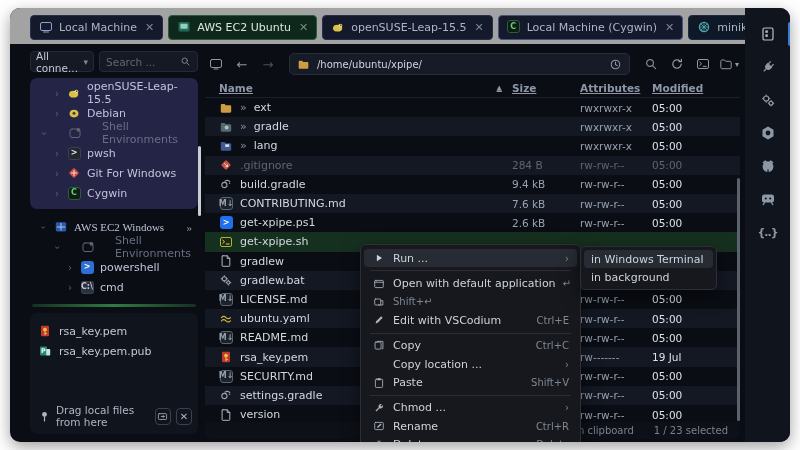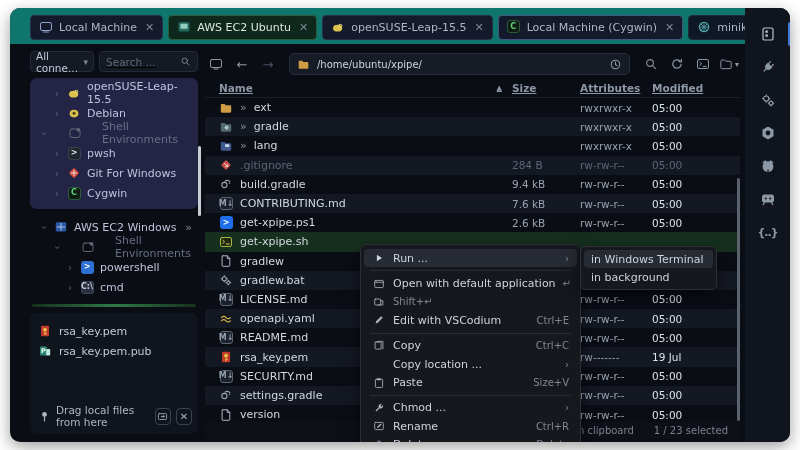--- a/index.html
+++ b/index.html
@@ -8,37 +8,37 @@
 
   
   .rail { position:absolute; right:0; top:0; bottom:0; width:45px; background:#10141d; display:flex; flex-direction:column; align-items:center; padding-top:16px; gap:13px; }
   .rail-item { position:relative; width:26px; height:20px; display:flex; align-items:center; justify-content:center; color:#8d98a5; cursor:pointer; }
   .rail-item svg { width:16px; height:16px; }
   .rail-indicator { position:absolute; right:-10px; top:-2px; width:3px; height:24px; background:#3e7bd4; border-radius:2px 0 0 2px; }
 
   .content { position:absolute; left:0; top:0; right:45px; bottom:0; display:flex; flex-direction:column; }
 
   
-  .tabbar { height:36px; background:#0f766e; display:flex; align-items:center; gap:5px; padding:6px 0 4px 20px; flex:none; }
+  .tabbar { height:36px; background:#a3a3a3; display:flex; align-items:center; gap:5px; padding:6px 0 4px 20px; flex:none; }
   .tab { height:25px; display:flex; align-items:center; gap:6px; padding:0 8px; border-radius:4px; font-size:11px; color:#aeb6c4; border:1px solid #27304b; background:#141a2c; cursor:pointer; white-space:nowrap; }
   .tab.v-green { background:#0e291c; border-color:#2a5c3c; color:#dde6df; }
   .tab.v-focus { border-color:#445380; }
   .tab.v-teal  { background:#0f1826; border-color:#1f2a40; }
   .tab .ticon { width:14px; height:14px; display:inline-flex; }
   .tab .ticon svg { width:14px; height:14px; }
   .tab .close { color:#7e8792; font-size:11px; margin-left:2px; cursor:pointer; }
 
   .main { flex:1; display:flex; min-height:0; }
 
   
   .sidebar { width:168px; margin-left:20px; flex:none; display:flex; flex-direction:column; position:relative; font-size:11px; }
   .sidebar-top { display:flex; gap:5px; margin-top:7px; height:21px; flex:none; }
   .filter-dd { flex:none; width:64px; background:#141924; border:1px solid #232a38; border-radius:4px; color:#c3cad6; display:flex; align-items:center; padding:0 5px; gap:4px; cursor:pointer; font-size:10.5px; }
   .filter-dd .caret { color:#7e8792; font-size:9px; margin-left:auto; }
-  .search-box { flex:1; background:#141924; border:1px solid #232a38; border-radius:4px; display:flex; align-items:center; padding:0 6px;text-decoration:underline; }
+  .search-box { flex:1; background:#141924; border:1px solid #232a38; border-radius:4px; display:flex; align-items:center; padding:0 6px; }
   .search-box input { flex:1; background:transparent; border:none; outline:none; color:#c3cad6; font-size:10.5px; width:60px; font-family:inherit; }
   .search-box input::placeholder { color:#5f6773; }
   .search-box svg { width:11px; height:11px; flex:none; }
 
   .tree-purple { margin-top:6px; background:#242447; border-radius:7px; padding:5px 0 6px 0; flex:none; }
   .tree-item { height:20px; display:flex; align-items:center; gap:6px; color:#bfc4da; cursor:pointer; padding-right:6px; }
   .tree-item.dim { color:#666e84;gap:20px; }
   .tree-item .chev { color:#5d6478; font-size:10px; width:8px; text-align:center; flex:none; }
   .tree-item .chev.open { display:inline-block; transform:rotate(90deg); }
   .tree-item .ic { width:14px; height:14px; flex:none; display:inline-flex; align-items:center; justify-content:center; }
@@ -225,21 +225,21 @@
             </div>
             <div class="tree-item" style="padding-left: 23px;">
               <span class="chev ">›</span>
               <span class="ic">
                 <span class="badge" style="background:#0f1d14;color:#5fd07a;border:1px solid #2c5c3a;">C</span>
               </span>
               <span>Cygwin</span>
             </div>
           </div>
         <div id="tree2" style="margin-top:8px;">
-            <div class="tree-item" style="padding-left: 10px;">
+            <div class="tree-item" style="padding-left: 10px; font-family: Liberation Serif, serif;">
               <span class="chev open">›</span>
               <span class="ic">
                 <svg viewBox="0 0 14 14" fill="none" stroke-linecap="round" stroke-linejoin="round">
                   <rect x="1.8" y="2.2" width="10.4" height="9.2" rx="1.4" fill="#2b59a8"></rect>
                   <path d="M7 3.4v6.8M3.2 7h7.6" stroke="#a9c4ec" stroke-width="1"></path>
                 </svg>
               </span>
               <span>AWS EC2 Windows</span>
               <span class="expand-all">»</span>
             </div>
@@ -522,21 +522,21 @@
               <div class="fmod">05:00</div>
             </div>
             <div class="frow">
               <div class="fname">
                 <span class="ic">
                   <svg viewBox="0 0 14 14" fill="none" stroke-linecap="round" stroke-linejoin="round">
                     <path d="M2.5 5.6c1.5-1.5 3-1.5 4.5 0s3 1.5 4.5 0" stroke="#d4b43c" stroke-width="1.2"></path>
                     <path d="M2.5 8.8c1.5-1.5 3-1.5 4.5 0s3 1.5 4.5 0" stroke="#d4b43c" stroke-width="1.2"></path>
                   </svg>
                 </span>
-                <span class="flabel">openapi.yaml</span>
+                <span class="flabel">ubuntu.yaml</span>
               </div>
               <div class="fsize"></div>
               <div class="fattr">rw-rw-r--</div>
               <div class="fmod">05:00</div>
             </div>
             <div class="frow">
               <div class="fname">
                 <span class="ic">
                   <span class="badge" style="background:#1c212b;color:#93a0ae;border:1px solid #5b6574;">M↓</span>
                 </span>
@@ -719,21 +719,21 @@
         <span class="sc">›</span>
       </div>
       <div class="ctx-item">
         <span class="mic">
           <svg viewBox="0 0 14 14" fill="none" stroke-linecap="round" stroke-linejoin="round">
             <rect x="2.8" y="2.6" width="8.4" height="9.6" rx="1" stroke="currentColor"></rect>
             <rect x="5" y="1.4" width="4" height="2.4" rx="0.6" fill="currentColor" stroke="none"></rect>
           </svg>
         </span>
         <span class="lbl">Paste</span>
-        <span class="sc">Size+V</span>
+        <span class="sc">Shift+V</span>
       </div>
       <div class="ctx-sep"></div>
       <div class="ctx-item">
         <span class="mic">
           <svg viewBox="0 0 14 14" fill="none" stroke-linecap="round" stroke-linejoin="round">
             <path d="M11.5 3.6a2.9 2.9 0 0 1-3.8 3.8L4 11.1 2.9 10l3.7-3.7a2.9 2.9 0 0 1 3.8-3.8L8.6 4.3l1.1 1.1z" fill="currentColor" stroke="none"></path>
           </svg>
         </span>
         <span class="lbl">Chmod ...</span>
         <span class="sc">›</span>

